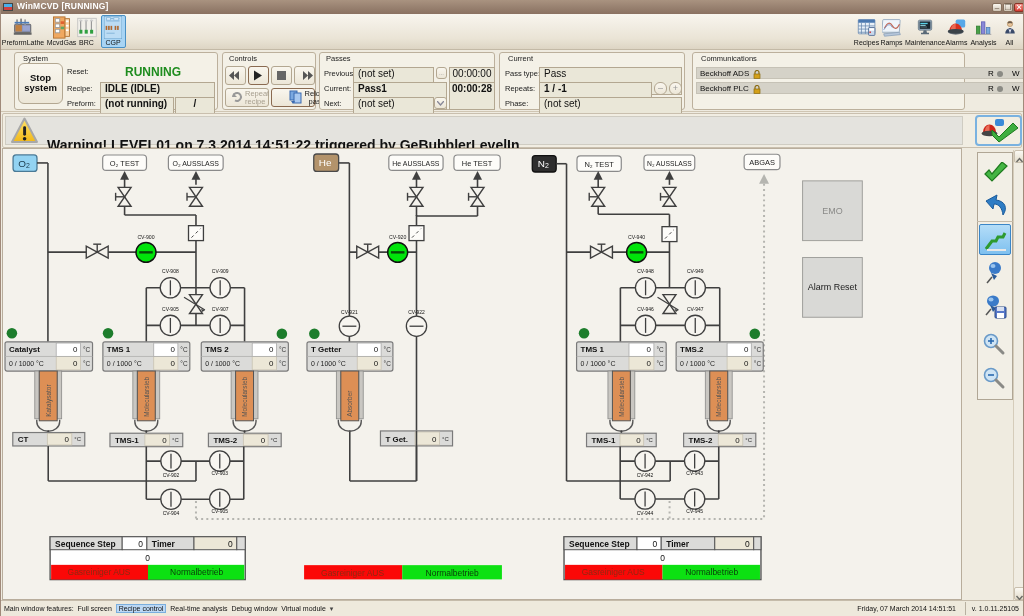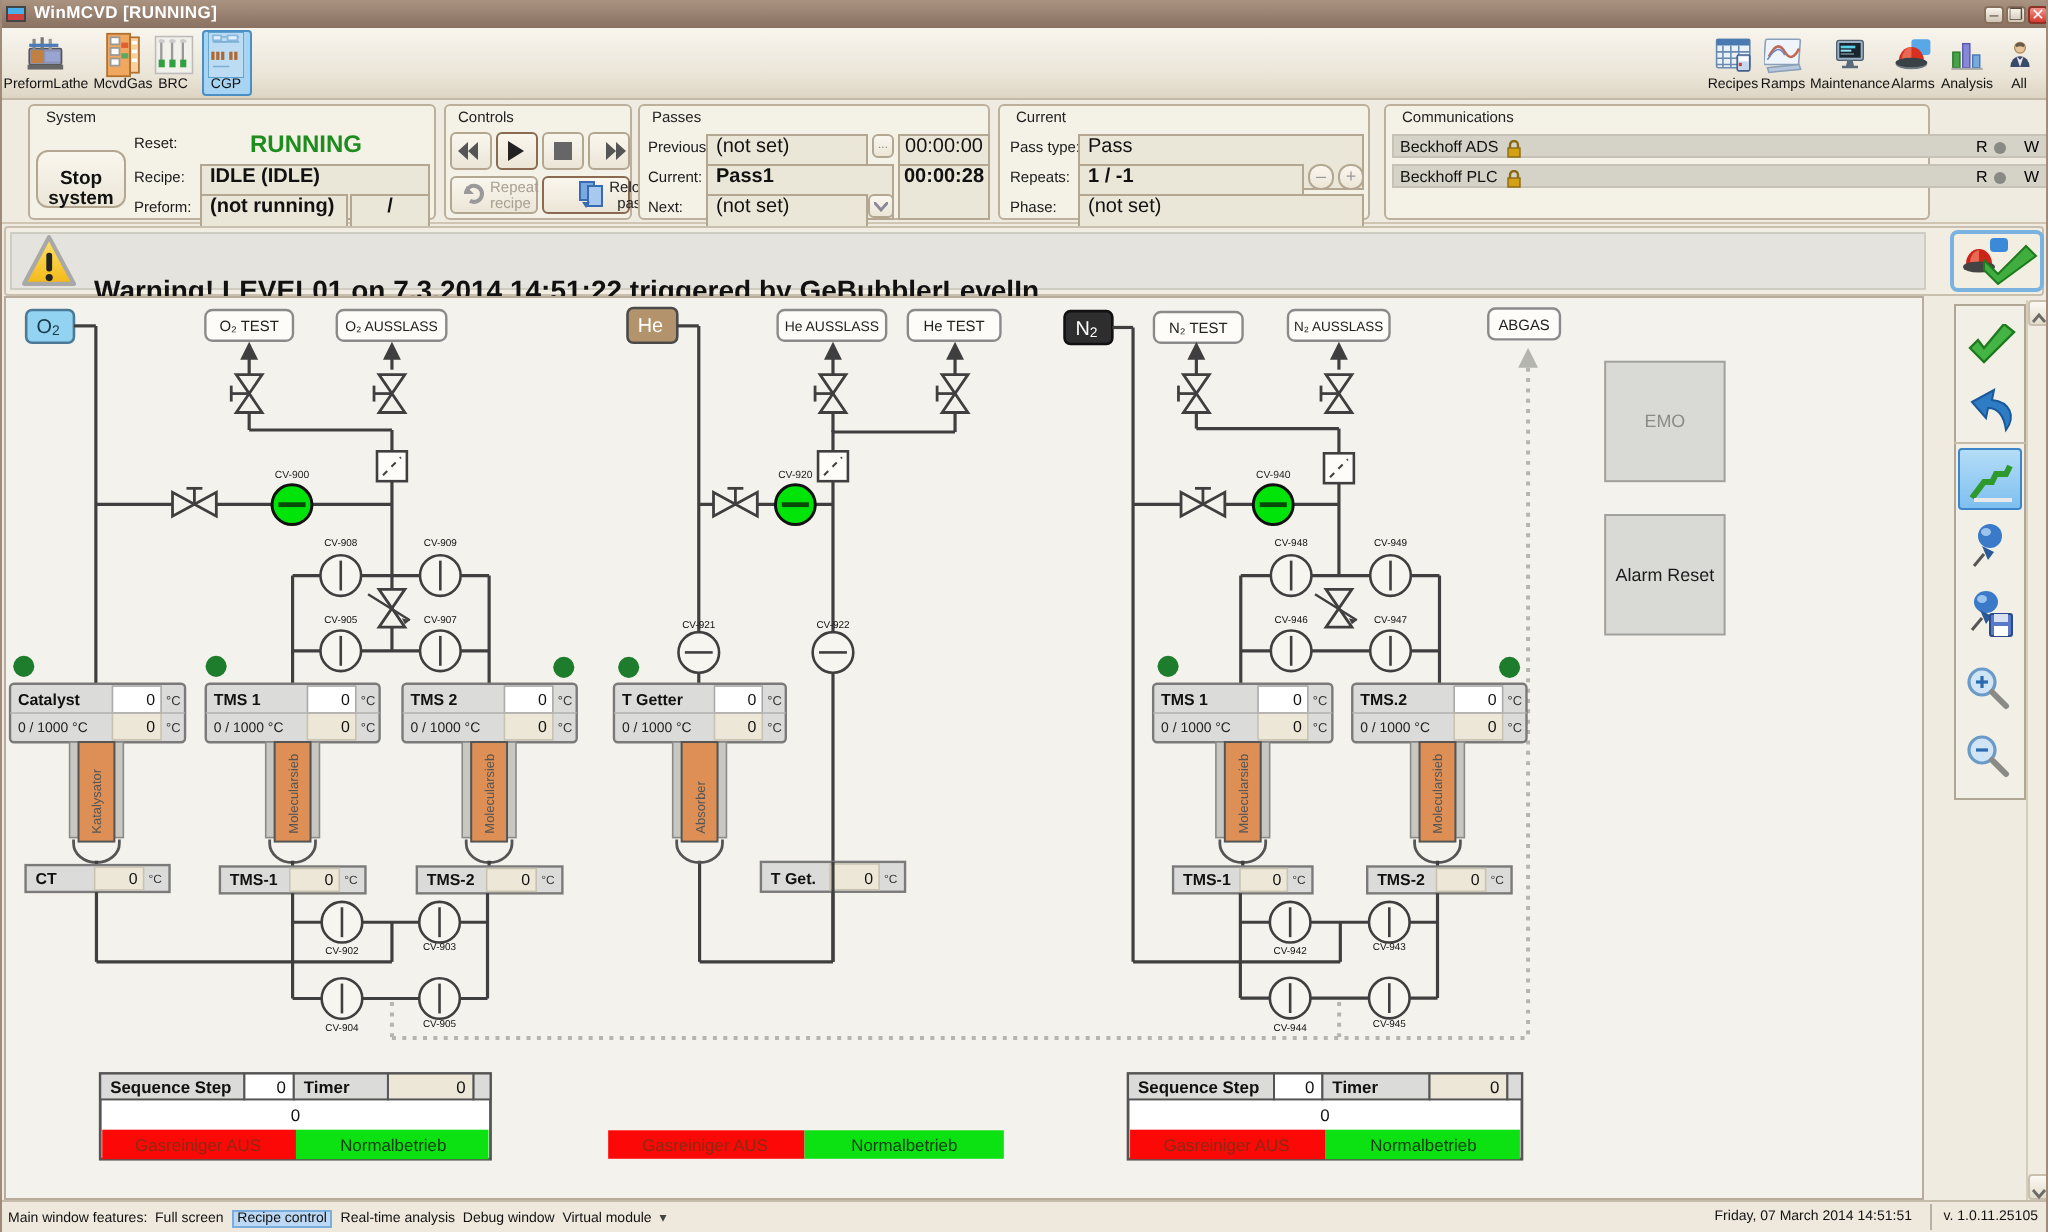--- a/index.html
+++ b/index.html
@@ -137,21 +137,21 @@
 <circle cx="10" cy="6" r="4.5" fill="#e8c49a" stroke="#a8845a"></circle>
 <path d="M6 3.5 a5 5 0 0 1 8 0 l-1 2 a6 6 0 0 0 -6 0 z" fill="#6a5a4a"></path>
 <path d="M2 22 a8 9 0 0 1 16 0 z" fill="#3a4a6a"></path>
 <path d="M7 13 l3 3 l3 -3 l-3 9 z" fill="#e8e8f0"></path>
       </svg></div>
 <div class="tbitem" style="left:973.5px;top:25px;width:70px;">All</div>
 </div>
 <div id="panelrow">
 <div class="panel" style="left:3px;width:204px;">
 <div class="phead" style="left:8px;top:1px;">System</div>
-<div class="btn" style="left:3px;top:22px;width:45px;height:29px;border-radius:6px;text-align:center;">
+<div class="btn" style="left:3px;top:10px;width:45px;height:41px;border-radius:6px;text-align:center;">
         <div style="font-size:9.5px;font-weight:bold;color:#111;margin-top:9px;line-height:10px;">Stop<br>system</div>
       </div>
 <div class="lb" style="left:52px;top:14px;">Reset:</div>
 <div style="position:absolute;left:110px;top:12px;font-size:12px;font-weight:bold;color:#1e8c1e;">RUNNING</div>
 <div class="lb" style="left:52px;top:31px;">Recipe:</div>
 <div class="fld" style="left:85px;top:29px;width:115px;"><b style="margin-left:4px;">IDLE (IDLE)</b></div>
 <div class="lb" style="left:52px;top:46px;">Preform:</div>
 <div class="fld" style="left:85px;top:44px;width:74px;"><b style="margin-left:4px;">(not running)</b></div>
 <div class="fld" style="left:160px;top:44px;width:40px;text-align:center;"><b>/</b></div>
 </div>

